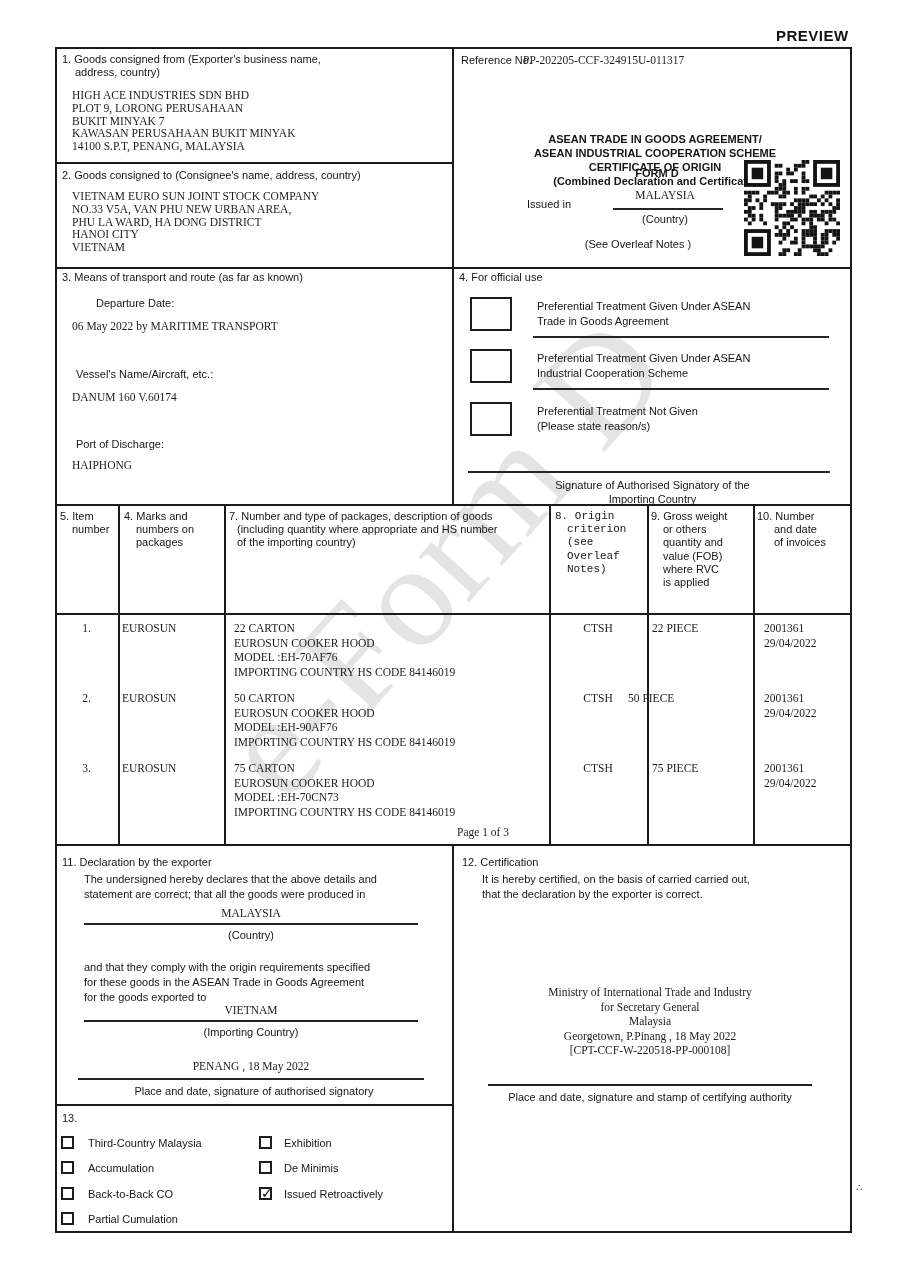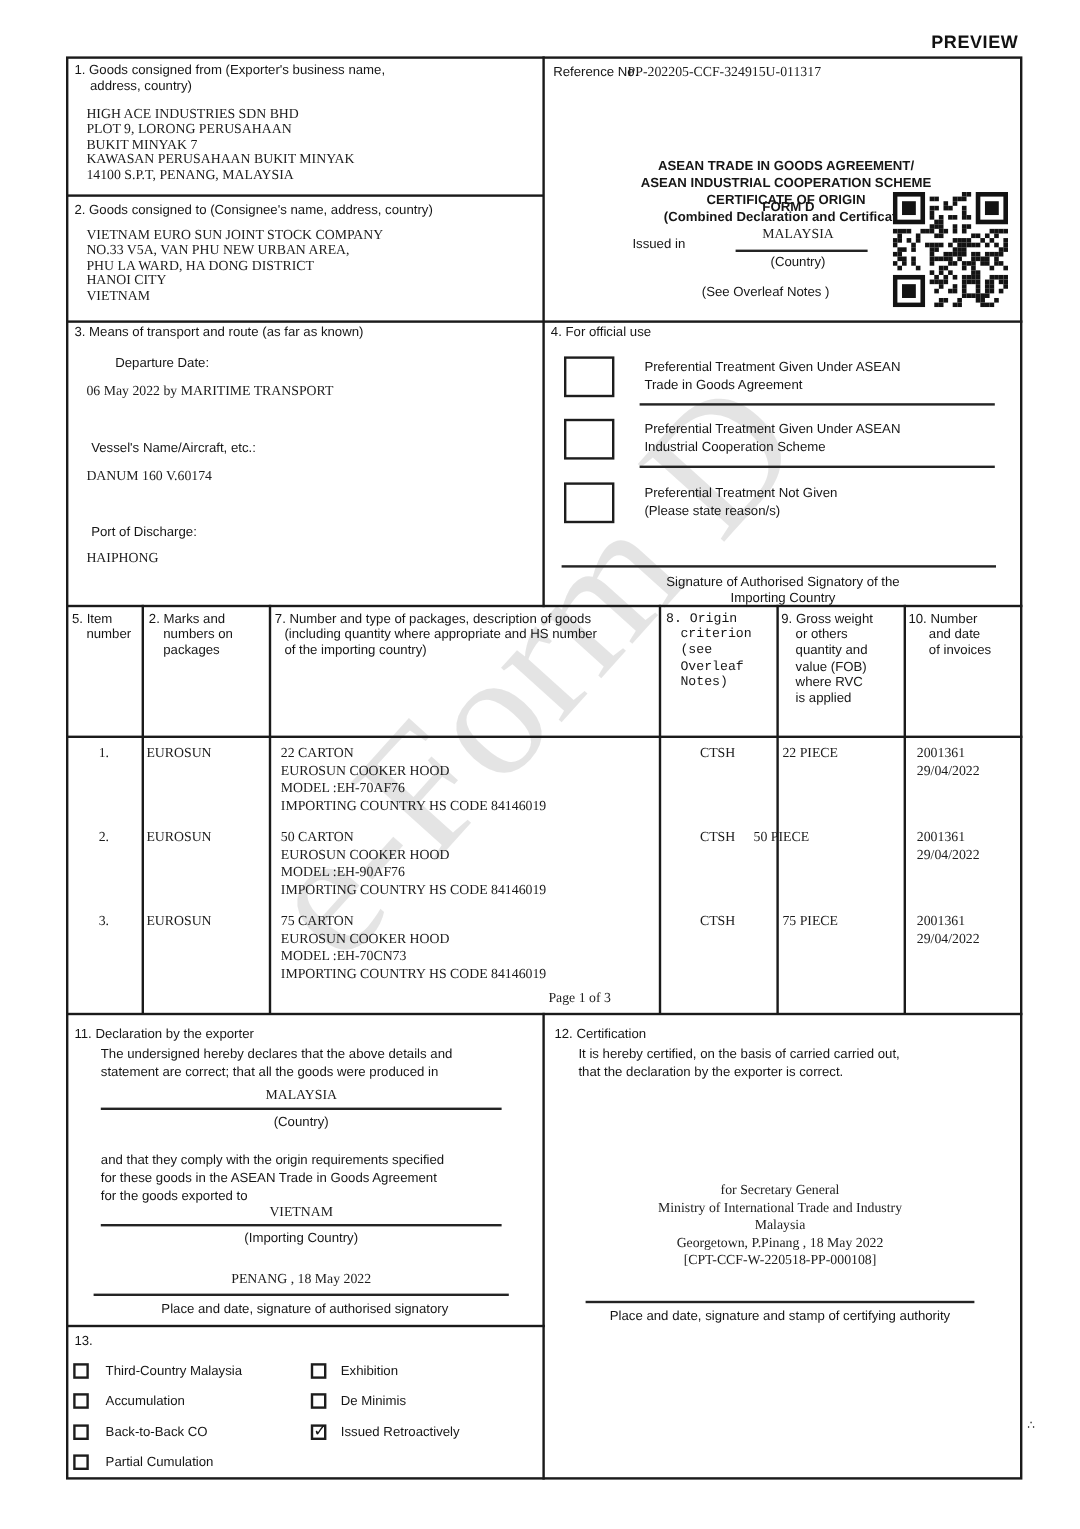--- a/index.html
+++ b/index.html
@@ -334,21 +334,21 @@
     </div>
     <div class="formline" style="left:468px;top:471px;width:362px;height:1.6px;"></div>
     <div class="s abs ctr" style="left:455px;top:479px;width:395px;">Signature of Authorised Signatory of the</div>
     <div class="s abs ctr" style="left:455px;top:493px;width:395px;">Importing Country</div>
 
     <div class="s blk lh132" style="left:60px;top:510px;">
       <div>5. Item</div>
       <div class="ind12">number</div>
     </div>
     <div class="s blk lh132" style="left:124px;top:510px;">
-      <div>2. Marks and</div>
+      <div>4. Marks and</div>
       <div class="ind12">numbers on</div>
       <div class="ind12">packages</div>
     </div>
     <div class="s blk lh132" style="left:229px;top:510px;">
       <div>7. Number and type of packages, description of goods</div>
       <div class="ind8">(including quantity where appropriate and HS number</div>
       <div class="ind8">of the importing country)</div>
     </div>
     <div class="s blk lh132" style="left:555px;top:510px;font-family:Liberation Mono, monospace;">
       <div>8. Origin</div>
@@ -437,22 +437,22 @@
     <div class="v abs ctr" style="left:84px;top:1060px;width:334px;">PENANG , 18 May 2022</div>
     <div class="formline" style="left:78px;top:1078px;width:346px;height:1.6px;"></div>
     <div class="s abs ctr" style="left:64px;top:1085px;width:380px;">Place and date, signature of authorised signatory</div>
 
     <div class="s abs" style="left:462px;top:856px;">12. Certification</div>
     <div class="s blk lh15" style="left:482px;top:872px;">
       <div>It is hereby certified, on the basis of carried carried out,</div>
       <div>that the declaration by the exporter is correct.</div>
     </div>
     <div class="v blk ctr lh145" style="left:460px;top:985px;width:380px;">
+      <div>Ministry of International Trade and Industry</div>
       <div>for Secretary General</div>
-      <div>Ministry of International Trade and Industry</div>
       <div>Malaysia</div>
       <div>Georgetown, P.Pinang , 18 May 2022</div>
       <div>[CPT-CCF-W-220518-PP-000108]</div>
     </div>
     <div class="formline" style="left:488px;top:1084px;width:324px;height:1.6px;"></div>
     <div class="s abs ctr" style="left:460px;top:1091px;width:380px;">Place and date, signature and stamp of certifying authority</div>
 
     <div class="s abs" style="left:62px;top:1112px;">13.</div>
     <div class="cbx cb13" style="left:61px;top:1136px;"></div>
     <div class="s abs" style="left:88px;top:1137px;">Third-Country Malaysia</div>

